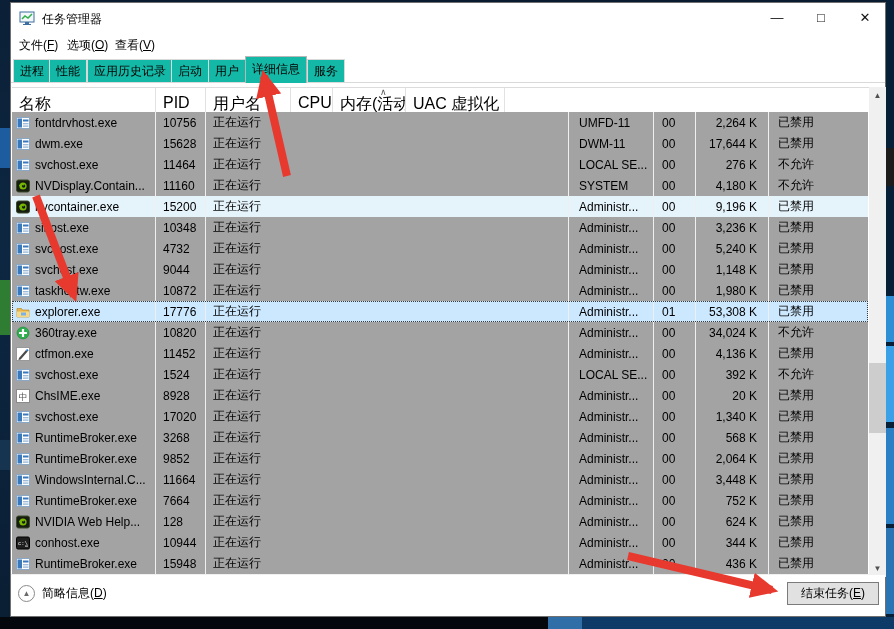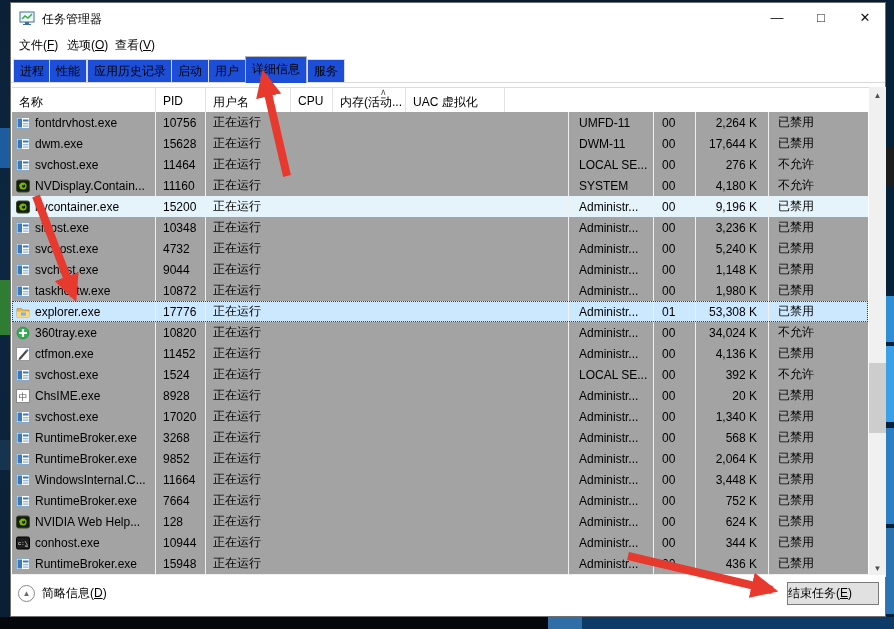--- a/index.html
+++ b/index.html
@@ -33,31 +33,31 @@
   .menubar{position:absolute;left:0;top:30px;width:100%;height:23px;background:#fff;font-size:12px;color:#000;}
   .menubar .mitem{position:absolute;top:4px;}
   .m0{left:8px;}.m1{left:56px;}.m2{left:104px;text-align:center;}
   .key{text-decoration:underline;}
 
   
   .tabstrip{position:absolute;left:0;top:53px;width:100%;height:27px;}
   .tabstrip:after{content:"";position:absolute;left:0;right:0;bottom:0;height:1px;background:#d9d9d9;}
   .tab{
     position:absolute;top:3px;height:23px;line-height:23px;padding:0 6px;
-    font-size:12px;color:#000;background:#1d4ed8;border:1px solid #d9d9d9;border-bottom:none;
+    font-size:12px;color:#000;background:#14b8a6;border:1px solid #d9d9d9;border-bottom:none;
     box-sizing:border-box;
     font-family:Liberation Serif, serif;
   }
   .tab.sel{top:0;height:27px;line-height:25px;z-index:3;border:1px solid #b8b8b8;border-bottom:none;}
   .t0{left:2px;}.t1{left:38px;}.t2{left:76px;}.t3{left:160px;text-align:right;}.t4{left:197px;}.t5{left:234px;}.t6{left:296px;}
 
   
   .tablewrap{position:absolute;left:1px;top:84px;width:857px;height:490px;background:#fff;border-top:1px solid #dcdcdc;border-bottom:1px solid #a0a0a0;box-sizing:border-box;}
   .thead{position:absolute;left:0;top:0;width:856px;height:24px;display:flex;background:#fff;}
-  .thead .hc{box-sizing:border-box;border-right:1px solid #e2e2e2;font-size:12px;color:#000;padding:6px 0 0 7px;white-space:nowrap;overflow:hidden;}
+  .thead .hc{box-sizing:border-box;border-right:1px solid #e2e2e2;font-size:16px;color:#000;padding:6px 0 0 7px;white-space:nowrap;overflow:hidden;}
   .sortmark{position:absolute;left:368px;top:-1px;font-size:9px;color:#555;}
   .rows{position:absolute;left:0;top:24px;width:856px;}
   .row{display:flex;height:21px;background:#a3a3a3;}
   .row.hover{background:var(--hover);}
   .row.selected{background:var(--sel);outline:1px dotted #3c3c3c;outline-offset:-1px;}
   .c{box-sizing:border-box;border-right:1px solid #efefef;font-size:12px;color:#000;white-space:nowrap;overflow:hidden;display:flex;align-items:center;}
   .c.name{width:144px;padding-left:4px;}
   .c.pid{width:50px;padding-left:7px;}
   .c.status{width:363px;padding-left:7px;}
   .c.user{width:85px;padding-left:10px;}
@@ -74,21 +74,21 @@
   .sarrow.down{bottom:0;}
   .sthumb{position:absolute;left:0;top:276px;width:17px;height:70px;background:#cdcdcd;}
 
   
   .footer{position:absolute;left:0;bottom:0;width:100%;height:41px;background:#fff;border-top:1px solid #f0f0f0;}
   .fewer{position:absolute;left:7px;top:10px;display:flex;align-items:center;font-size:12px;color:#000;}
   .fewer .circ{width:17px;height:17px;border:1px solid #8a8a8a;border-radius:50%;display:flex;align-items:center;justify-content:center;margin-right:7px;color:#6a6a6a;font-size:8px;box-sizing:border-box;}
   .endtask{
     position:absolute;right:6px;top:7px;width:92px;height:23px;
     background:#e1e1e1;border:1px solid #7b7b7b;box-sizing:border-box;
-    font-size:12px;color:#000;display:flex;align-items:center;
+    font-size:12px;color:#000;display:flex;align-items:center;justify-content:center;
   }
   
   .overlay{position:absolute;left:0;top:0;width:894px;height:629px;pointer-events:none;z-index:50;}
 </style>
 </head>
 <body style="--sel: #cce8ff; --hover: #e5f3fb;">
 
 <div class="desk desk-left">
   <div class="frag" style="top:128px;height:40px;background:#1d5c9e;"></div>
   <div class="frag" style="top:280px;height:55px;background:#2e7d32;"></div>

